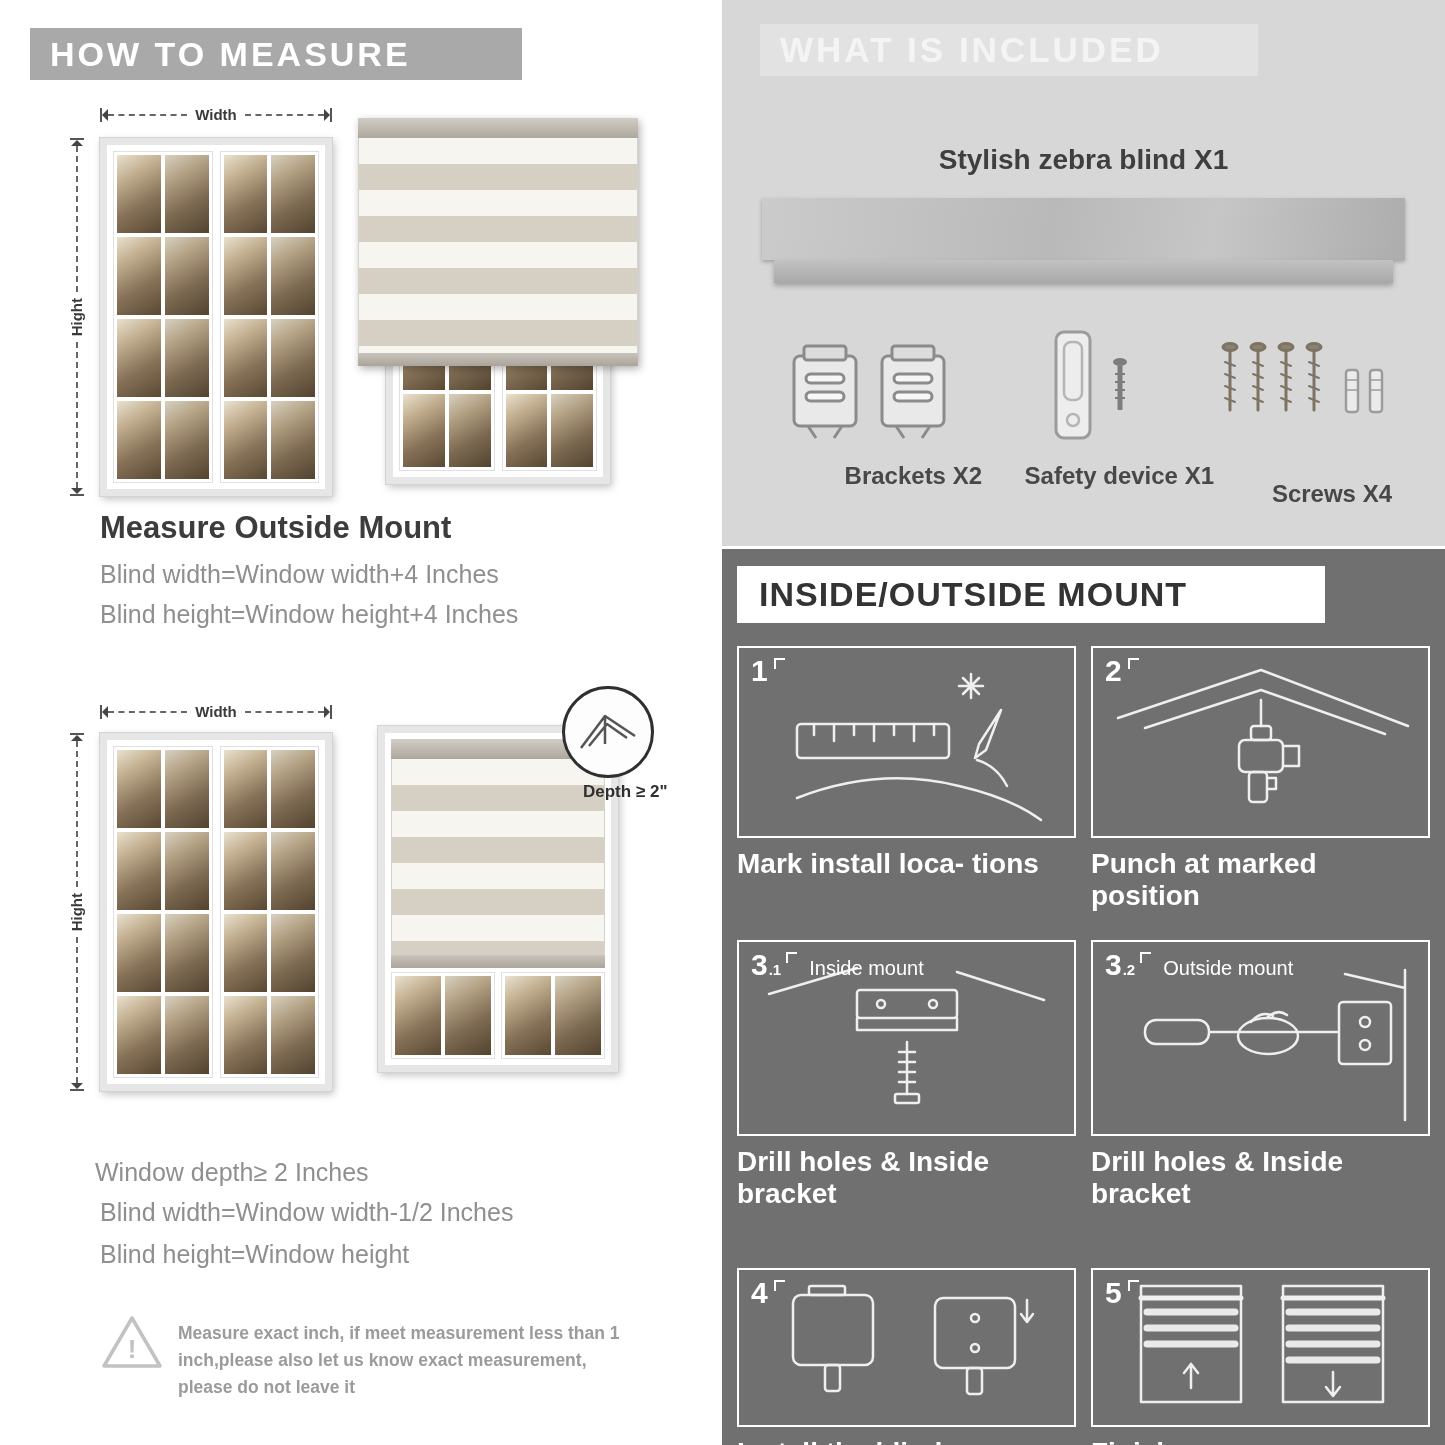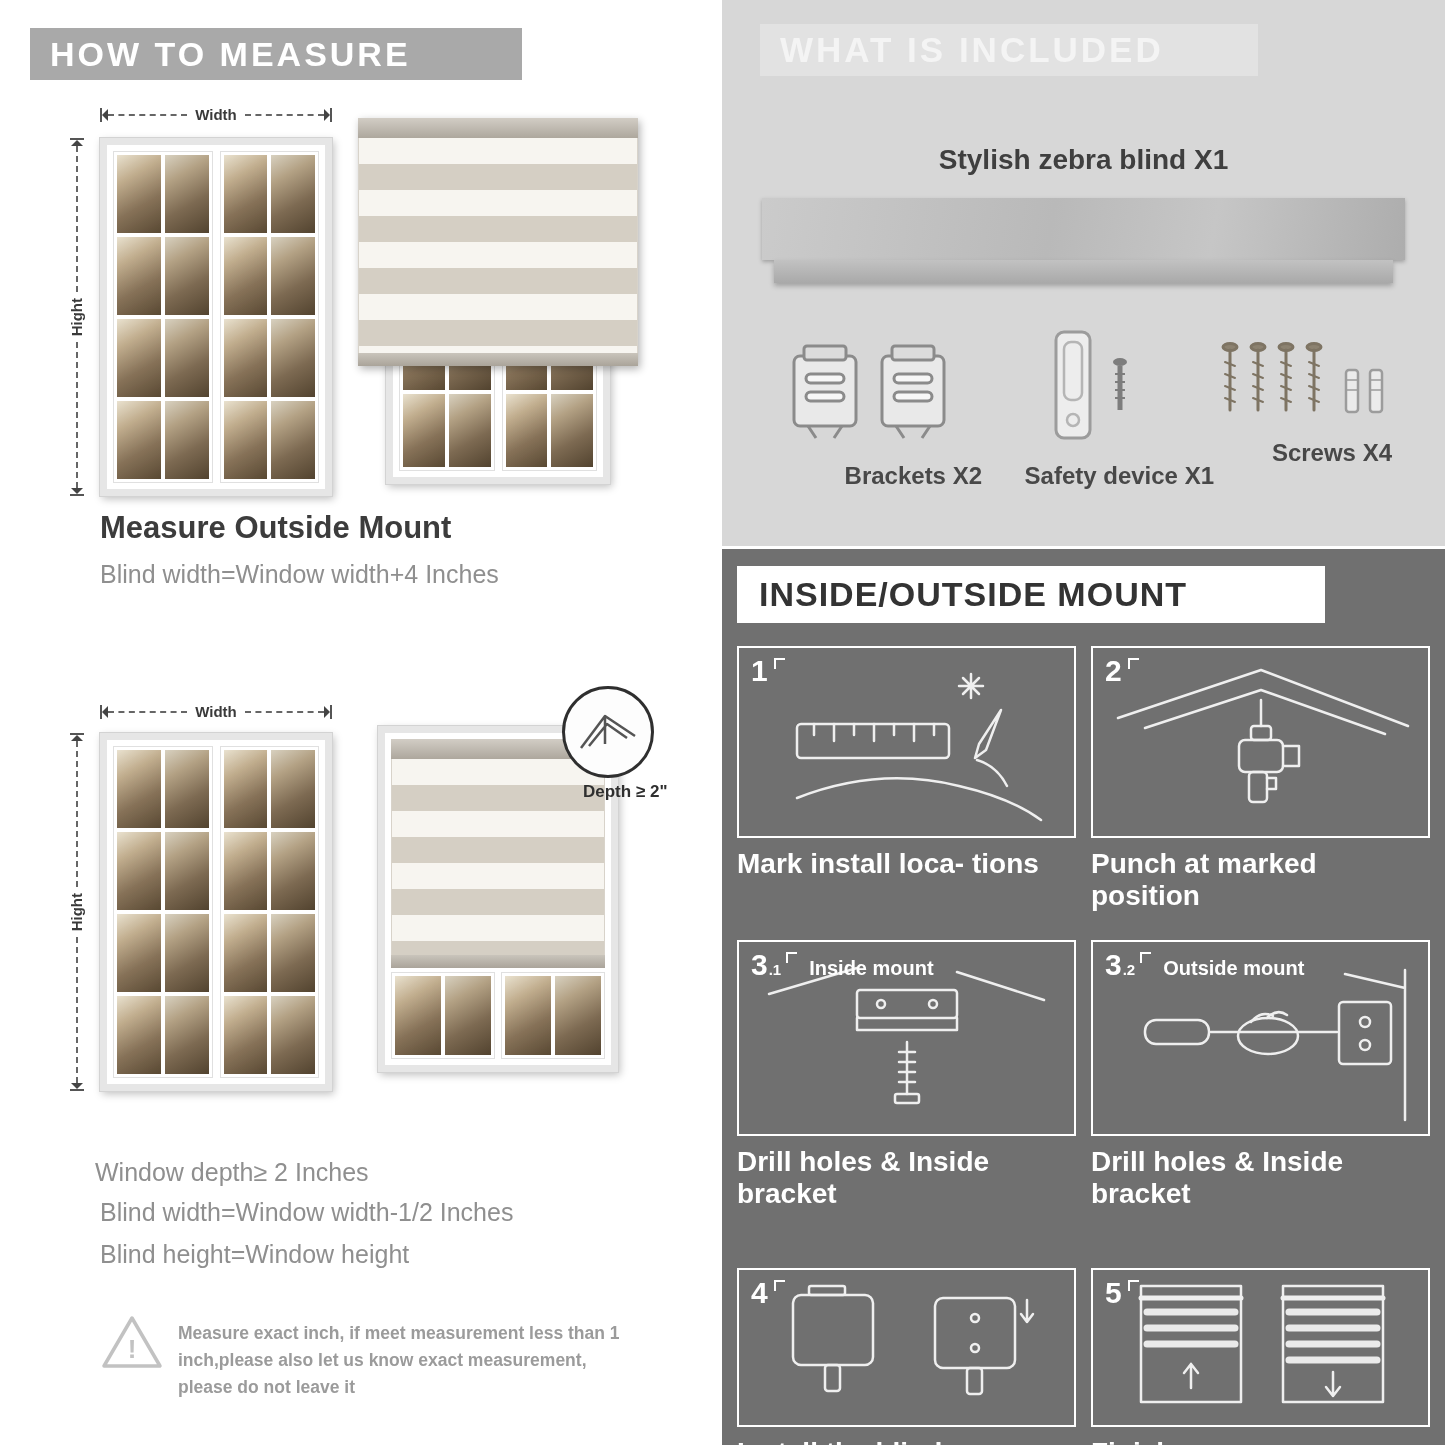--- a/index.html
+++ b/index.html
@@ -81,21 +81,21 @@
   .step-cell{padding-bottom:28px;}
   .step-cell.r2{padding-bottom:58px;}
   .step-box{border:2.5px solid #ffffff;position:relative;}
   .step-box.h1{height:188px;}
   .step-box.h2x{height:192px;}
   .step-box.h3{height:155px;}
   .step-head{position:absolute;top:8px;left:12px;display:flex;align-items:baseline;color:#ffffff;z-index:2;}
   .step-num{font-size:30px;font-weight:bold;line-height:30px;}
   .step-sub{font-size:15px;font-weight:bold;margin-left:1px;}
   .num-mark{width:9px;height:9px;border-left:2px solid #ffffff;border-top:2px solid #ffffff;margin-left:5px;align-self:flex-start;margin-top:2px;}
-  .step-title{font-size:20px;font-weight:bold;margin-left:12px;}
+  .step-title{font-size:20px;font-weight:normal;margin-left:12px;}
   .step-art{position:absolute;inset:0;width:100%;height:100%;}
   .step-caption{margin-top:10px;color:#ffffff;font-size:28px;font-weight:bold;min-height:26px;}
 </style>
 </head>
 <body>
 
 <div id="root">
 
   <div class="abs banner-left">HOW TO MEASURE</div>
 
@@ -171,20 +171,21 @@
     </div>
     <div class="zblind" style="position:absolute;left:0;top:0;width:280px;">
       <div class="zb-head"></div>
       <div class="zb-fab" style="height:215px;"></div>
       <div class="zb-bot"></div>
     </div>
   </div>
 
   <div class="abs h2" style="left:100px;top:510px;">Measure Outside Mount</div>
   <div class="abs gline" style="left:100px;top:560px;">Blind width=Window width+4 Inches</div>
+  <div class="abs gline" style="left:100px;top:600px;">Blind height=Window height+4 Inches</div>
 
   <div class="abs h-measure" style="left:100px;top:703px;width:232px;">
     <span class="tick"></span>
     <span class="ah left"></span>
     <span class="dash"></span>
     <span class="lbl">Width</span>
     <span class="dash"></span>
     <span class="ah right"></span>
     <span class="tick"></span>
   </div>
@@ -320,21 +321,21 @@
       </g>
       <g stroke="#9c9c9c" stroke-width="2.5" fill="rgba(255,255,255,0.5)">
         <rect x="132" y="34" width="12" height="42" rx="3"></rect>
         <rect x="156" y="34" width="12" height="42" rx="3"></rect>
         <path d="M133 44 h10 M133 54 h10 M157 44 h10 M157 54 h10" stroke-width="1.5"></path>
       </g>
     </svg>
 
     <div class="abs item-label" style="left:30px;top:462px;width:230px;">Brackets X2</div>
     <div class="abs item-label" style="left:252px;top:462px;width:240px;">Safety device X1</div>
-    <div class="abs item-label" style="left:500px;top:439px;width:170px;">Screws X4</div>
+    <div class="abs item-label" style="left:500px;top:480px;width:170px;">Screws X4</div>
   </div>
 
   <div class="abs panel-mount">
     <div class="abs banner-mount">INSIDE/OUTSIDE MOUNT</div>
 
     <div class="steps">
 
       <div class="step-cell">
         <div class="step-box h1">
           <div class="step-head">

